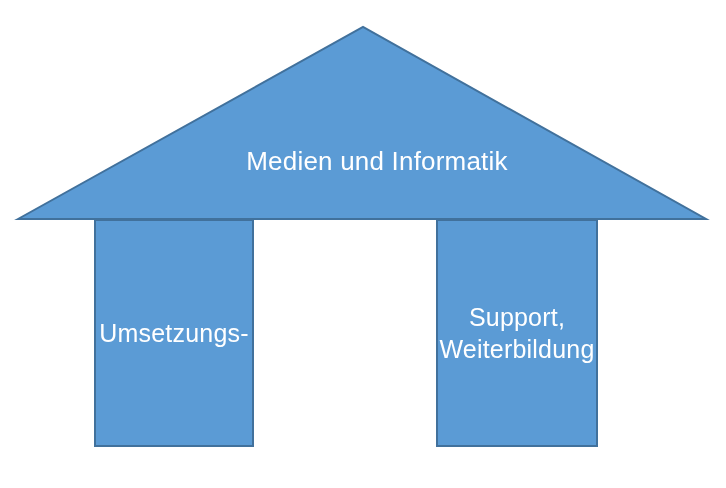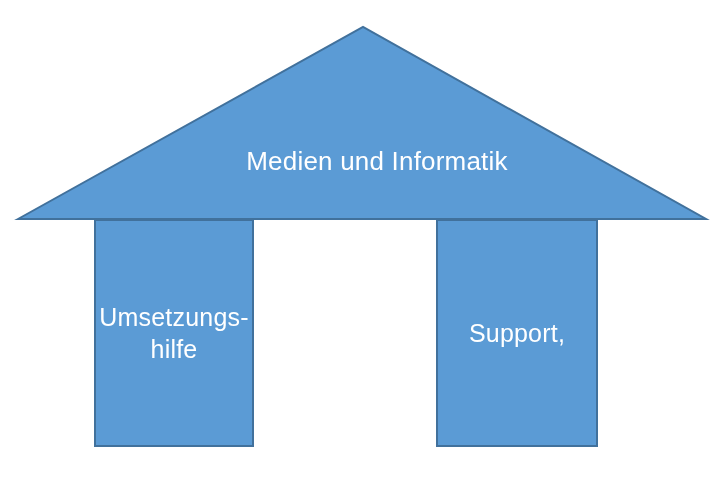--- a/index.html
+++ b/index.html
@@ -68,23 +68,23 @@
 
   <svg class="roof-svg" width="726" height="232" viewBox="0 0 726 232" aria-hidden="true">
     <polygon points="18,219 363,27 706,219" fill="#5b9bd5"></polygon>
   </svg>
 
   <div class="roof-label">Medien und Informatik</div>
 
   <div class="pillar pillar-left">
     <div class="pillar-label">
       <span class="line">Umsetzungs-</span>
-      <span class="line">hilfe</span>
     </div>
   </div>
 
   <div class="pillar pillar-right">
     <div class="pillar-label">
       <span class="line">Support,</span>
+      <span class="line">Weiterbildung</span>
     </div>
   </div>
 
 </div>
 
 </body></html>

